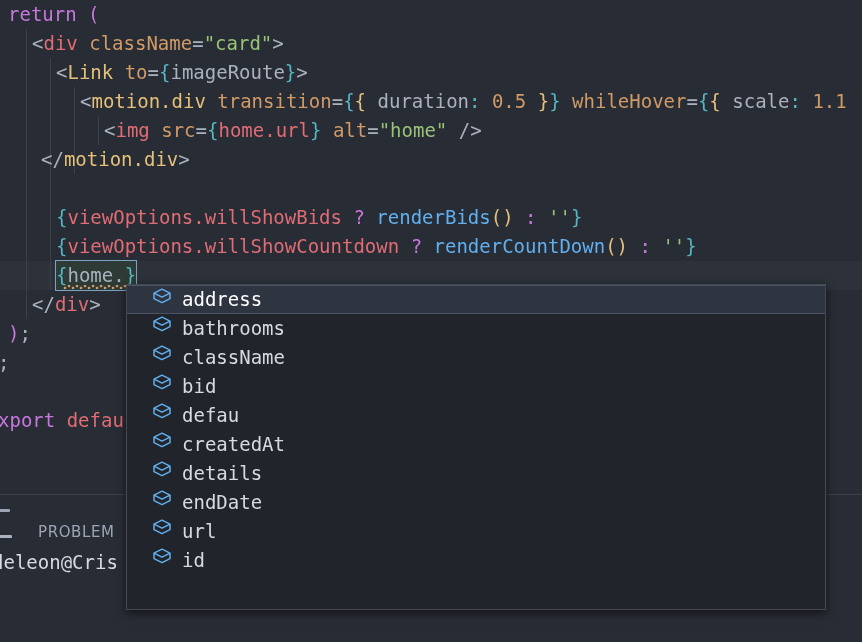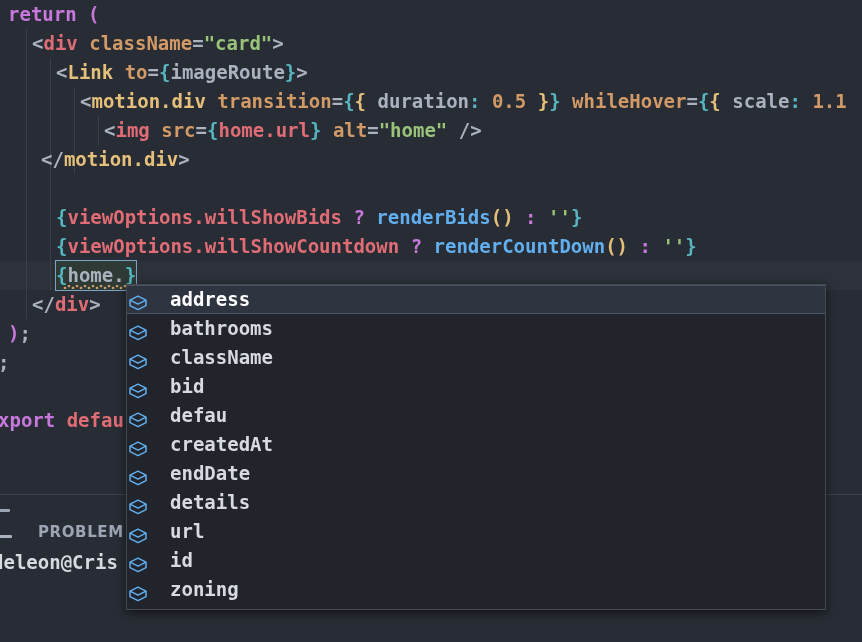--- a/index.html
+++ b/index.html
@@ -8,21 +8,20 @@
     padding: 0;
     background: #282c34;
   }
   #root {
     position: relative;
     width: 862px;
     height: 642px;
     overflow: hidden;
     background: #15803d;
     font-family: "DejaVu Sans Mono", "Liberation Mono", monospace;
-    font-weight: bold;
   }
 
   
   .editor {
     position: absolute;
     left: 0; top: 0;
     width: 862px;
     height: 494px;
     background: #282c34;
     overflow: hidden;
@@ -159,24 +158,23 @@
     border: 1px solid #454a52;
     box-shadow: 0 3px 9px rgba(0,0,0,0.55);
     overflow: hidden;
     z-index: 50;
   }
   .ac-row {
     position: relative;
     height: 29px;
     line-height: 29px;
     display: flex;
-    align-items: flex-end;
-    padding-left: 0;
+    align-items: flex-start;
+    padding-left: 24px;
     white-space: nowrap;
-    gap: 12px;
   }
   .ac-row.selected {
     background: #2f3441;
     border-top: 1px solid #4b5263;
     border-bottom: 1px solid #4b5263;
     height: 27px;
     line-height: 27px;
   }
   .ac-icon {
     flex: 0 0 auto;
@@ -313,61 +311,50 @@
       </div>
       <div class="ac-row">
         <span class="ac-icon">
           <svg width="20" height="18" viewBox="0 0 20 18">
             <g fill="none" stroke="#61afef" stroke-width="1.5" stroke-linejoin="round">
               <path d="M10 2.2 L18 6.2 L10 10.2 L2 6.2 Z"></path>
               <path d="M2 6.2 L2 11.6 L10 15.6 L18 11.6 L18 6.2"></path>
             </g>
           </svg>
         </span>
+        <span class="ac-label">details</span>
+      </div>
+      <div class="ac-row">
+        <span class="ac-icon">
+          <svg width="20" height="18" viewBox="0 0 20 18">
+            <g fill="none" stroke="#61afef" stroke-width="1.5" stroke-linejoin="round">
+              <path d="M10 2.2 L18 6.2 L10 10.2 L2 6.2 Z"></path>
+              <path d="M2 6.2 L2 11.6 L10 15.6 L18 11.6 L18 6.2"></path>
+            </g>
+          </svg>
+        </span>
         <span class="ac-label">endDate</span>
       </div>
       <div class="ac-row">
         <span class="ac-icon">
           <svg width="20" height="18" viewBox="0 0 20 18">
             <g fill="none" stroke="#61afef" stroke-width="1.5" stroke-linejoin="round">
               <path d="M10 2.2 L18 6.2 L10 10.2 L2 6.2 Z"></path>
               <path d="M2 6.2 L2 11.6 L10 15.6 L18 11.6 L18 6.2"></path>
             </g>
           </svg>
         </span>
-        <span class="ac-label">details</span>
-      </div>
-      <div class="ac-row">
-        <span class="ac-icon">
-          <svg width="20" height="18" viewBox="0 0 20 18">
-            <g fill="none" stroke="#61afef" stroke-width="1.5" stroke-linejoin="round">
-              <path d="M10 2.2 L18 6.2 L10 10.2 L2 6.2 Z"></path>
-              <path d="M2 6.2 L2 11.6 L10 15.6 L18 11.6 L18 6.2"></path>
-            </g>
-          </svg>
-        </span>
         <span class="ac-label">url</span>
       </div>
       <div class="ac-row">
         <span class="ac-icon">
           <svg width="20" height="18" viewBox="0 0 20 18">
             <g fill="none" stroke="#61afef" stroke-width="1.5" stroke-linejoin="round">
               <path d="M10 2.2 L18 6.2 L10 10.2 L2 6.2 Z"></path>
               <path d="M2 6.2 L2 11.6 L10 15.6 L18 11.6 L18 6.2"></path>
             </g>
           </svg>
         </span>
         <span class="ac-label">id</span>
       </div>
-      <div class="ac-row">
-        <span class="ac-icon">
-          <svg width="20" height="18" viewBox="0 0 20 18">
-            <g fill="none" stroke="#61afef" stroke-width="1.5" stroke-linejoin="round">
-              <path d="M10 2.2 L18 6.2 L10 10.2 L2 6.2 Z"></path>
-              <path d="M2 6.2 L2 11.6 L10 15.6 L18 11.6 L18 6.2"></path>
-            </g>
-          </svg>
-        </span>
-        <span class="ac-label">zoning</span>
-      </div>
     </div>
 
 </div>
 
 </body></html>

